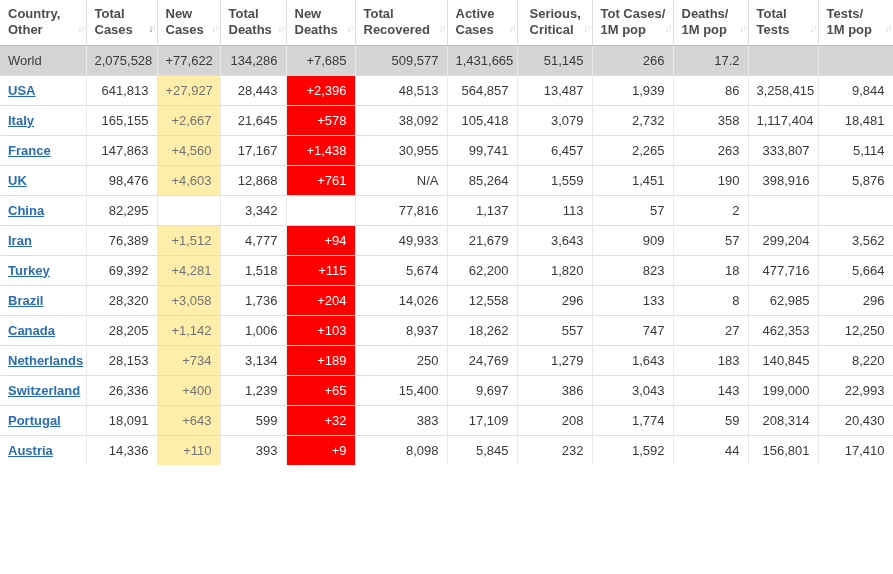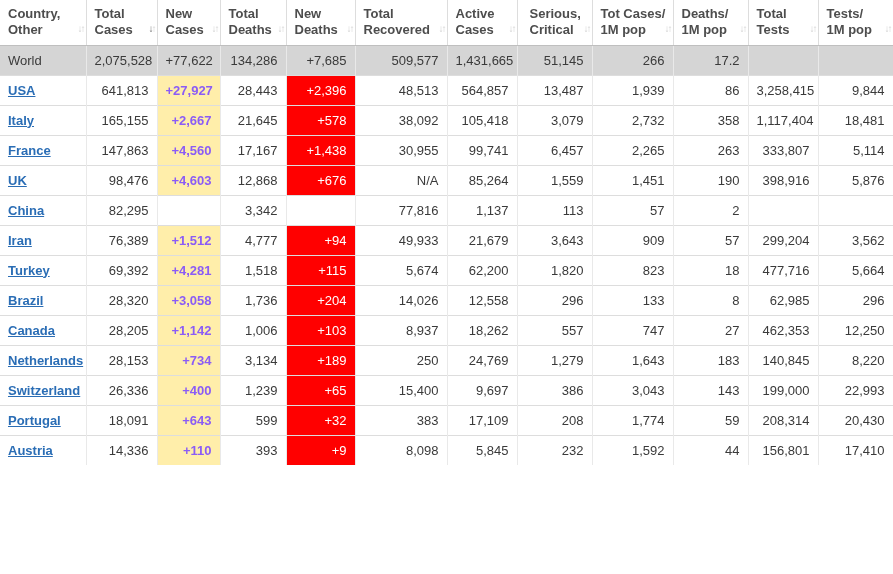--- a/index.html
+++ b/index.html
@@ -43,21 +43,21 @@
     height:30px;box-sizing:border-box;
     padding:2px 8px;font-size:13px;color:var(--text);
     border-top:1px solid var(--border);
     border-left:1px solid var(--border-light);
     white-space:nowrap;overflow:hidden;background:#fff;
     vertical-align:middle;
   }
   td:first-child{border-left:none;}
   td.num{text-align:right;}
   tr.world-row td{background:var(--world-bg);border-top:1px solid #c4c4c4;}
-  td.hl-yellow{background:var(--yellow);font-weight:bold;color:#8b5cf6;}
+  td.hl-yellow{background:var(--yellow);font-weight:normal;color:#737373;}
   td.hl-red{background:var(--red);color:var(--red-text);font-weight:normal;}
   a.country-link{
     color:var(--link);font-weight:bold;text-decoration:underline;cursor:pointer;
   }
 </style>
 </head>
 <body>
 
 <div class="viewport">
   <table>
@@ -204,21 +204,21 @@
           <td class="num">2,265</td>
           <td class="num">263</td>
           <td class="num">333,807</td>
           <td class="num">5,114</td>
         </tr>
         <tr>
           <td><a class="country-link">UK</a></td>
           <td class="num">98,476</td>
           <td class="num hl-yellow">+4,603</td>
           <td class="num">12,868</td>
-          <td class="num hl-red">+676</td>
+          <td class="num hl-red">+761</td>
           <td class="num">N/A</td>
           <td class="num">85,264</td>
           <td class="num">1,559</td>
           <td class="num">1,451</td>
           <td class="num">190</td>
           <td class="num">398,916</td>
           <td class="num">5,876</td>
         </tr>
         <tr>
           <td><a class="country-link">China</a></td>

